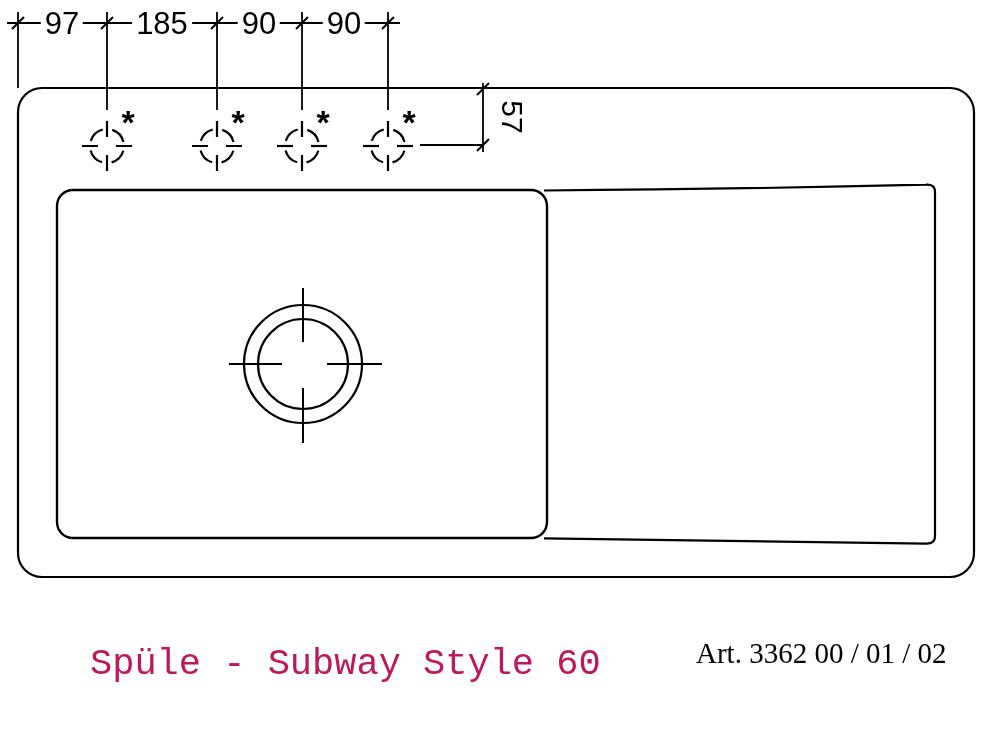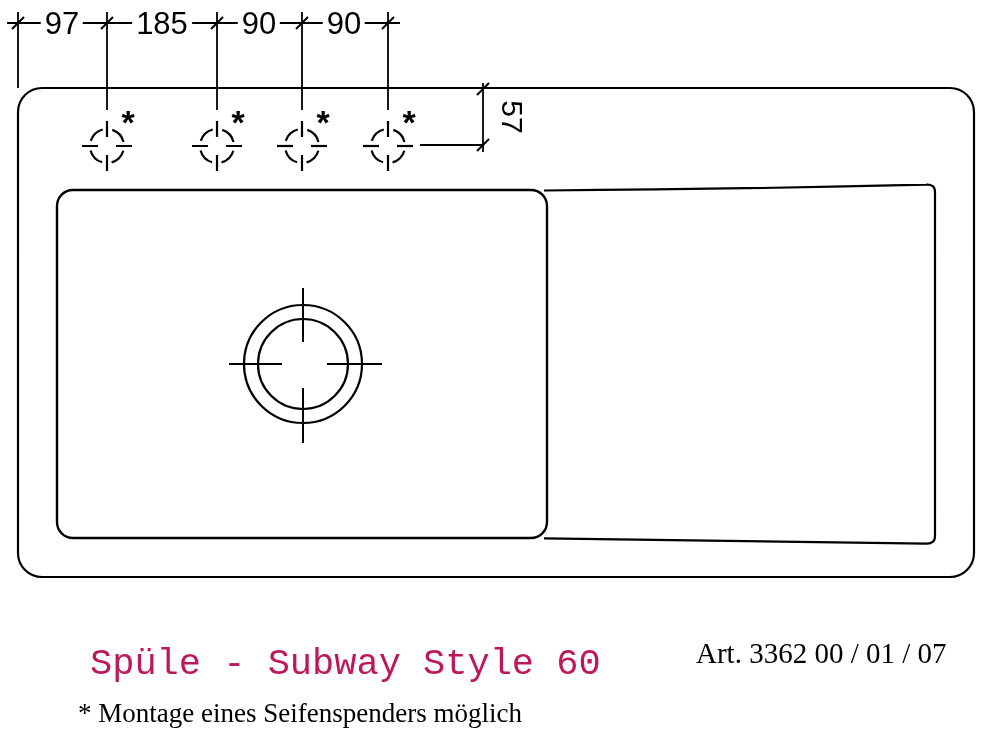--- a/index.html
+++ b/index.html
@@ -165,16 +165,15 @@
   <span class="abs dim-label" style="left:259px; top:23px;">90</span>
   <span class="abs dim-label" style="left:344px; top:23px;">90</span>
   <span class="abs dim-label-vertical" style="left:512px; top:117px;">57</span>
 
   <span class="abs hole-asterisk" style="left:128px; top:122px;">*</span>
   <span class="abs hole-asterisk" style="left:238px; top:122px;">*</span>
   <span class="abs hole-asterisk" style="left:323px; top:122px;">*</span>
   <span class="abs hole-asterisk" style="left:409px; top:122px;">*</span>
 
   <div class="abs caption-title">Spüle - Subway Style 60</div>
-  <div class="abs caption-article">Art. 3362 00 / 01 / 07</div>
-  <div class="abs caption-footnote">* Montage eines Seifenspenders möglich</div>
+  <div class="abs caption-article">Art. 3362 00 / 01 / 02</div>
 
 </div>
 
 </body></html>

